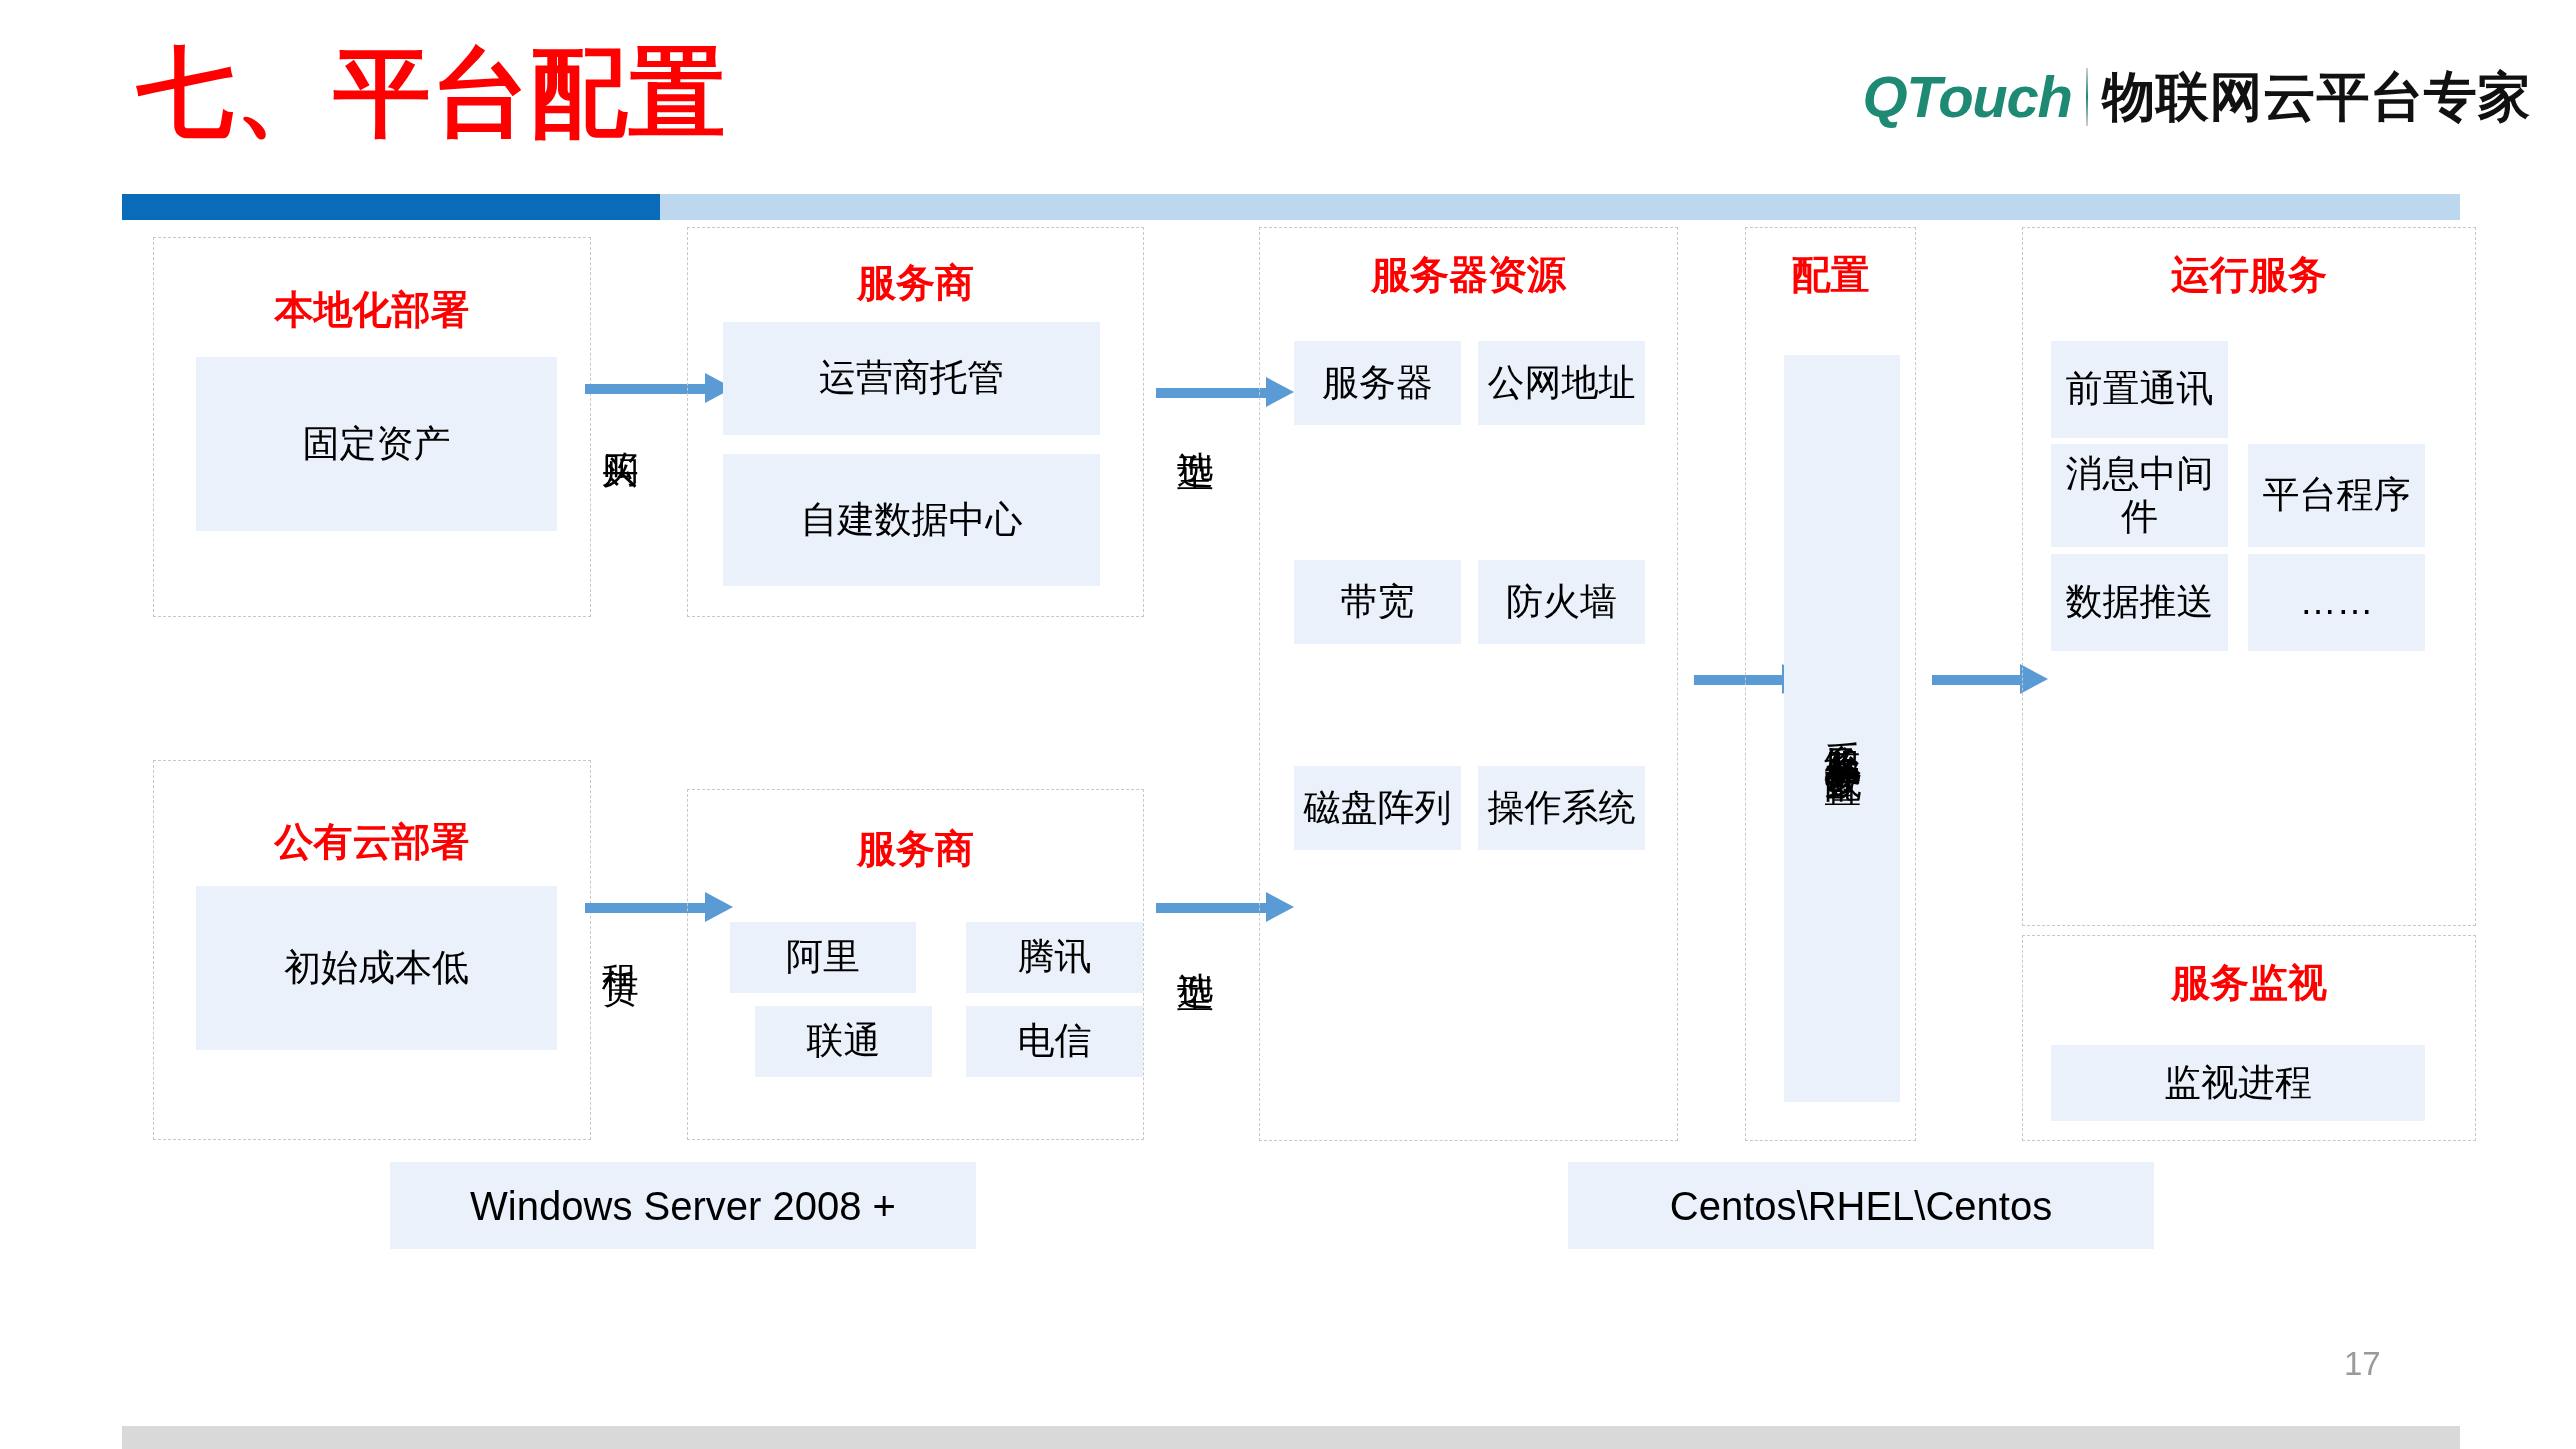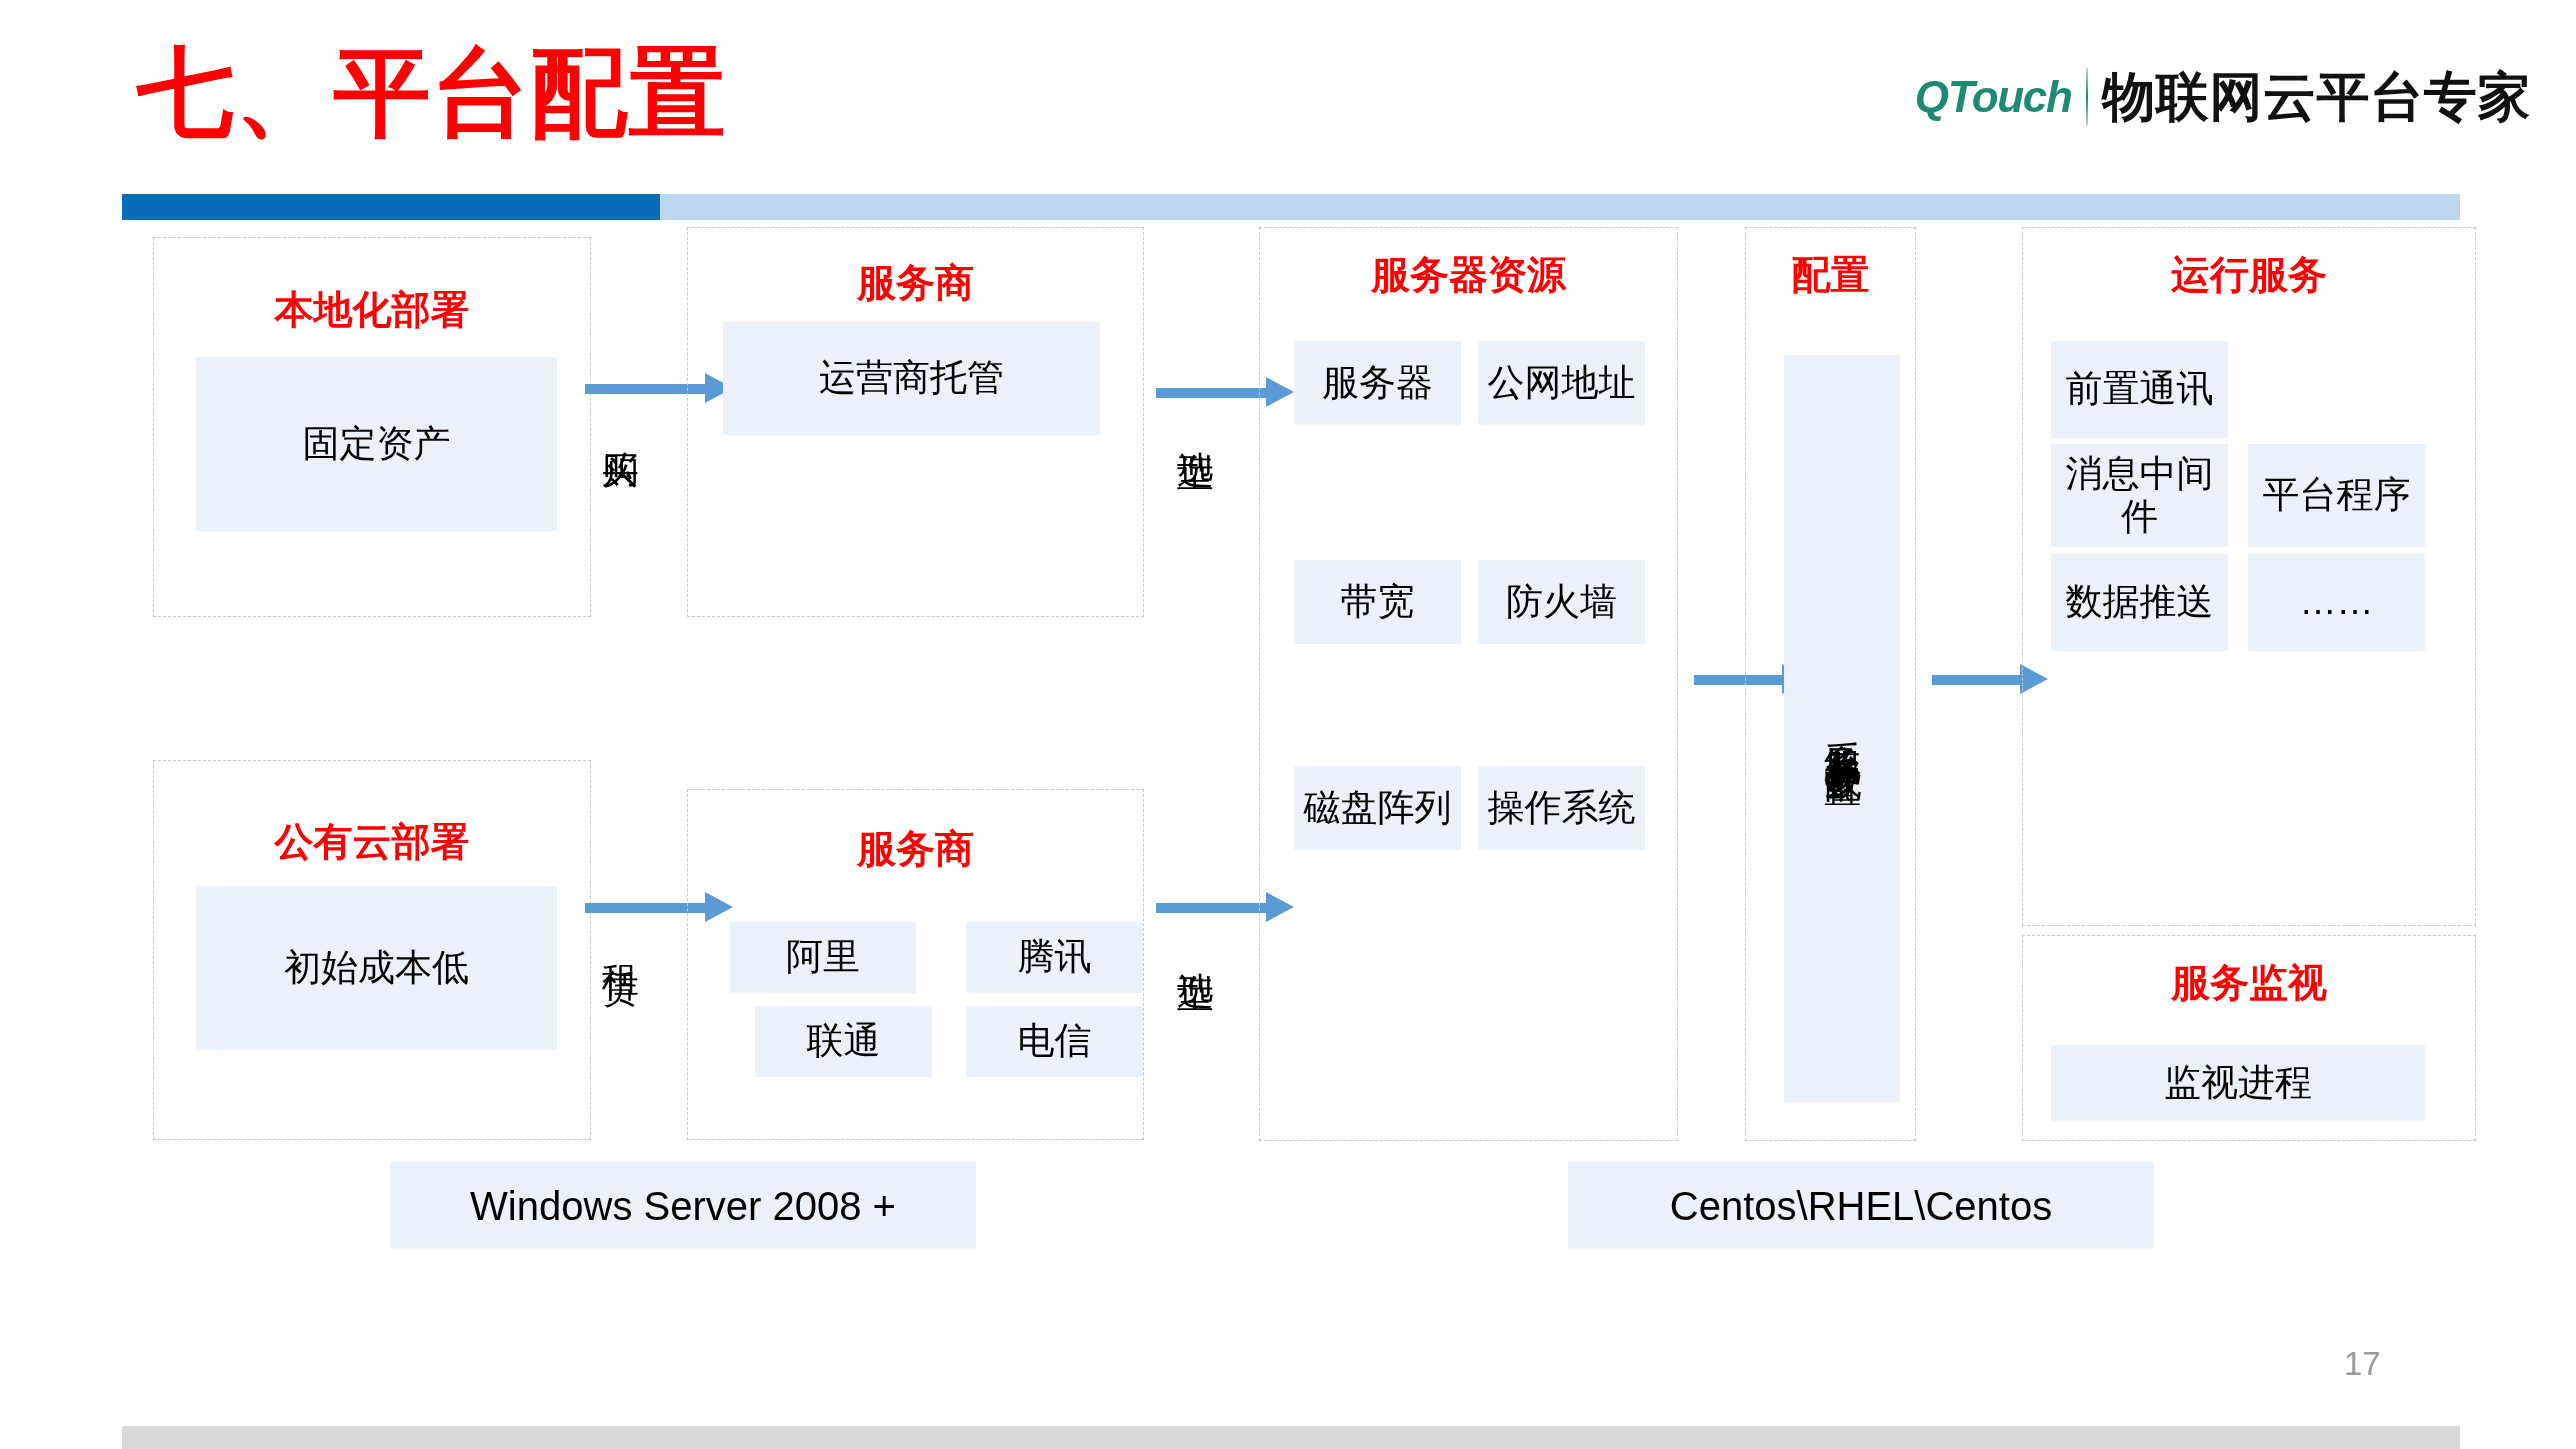--- a/index.html
+++ b/index.html
@@ -14,21 +14,21 @@
   .title{
     position:absolute;left:137px;top:40px;
     font-size:97px;font-weight:bold;color:#ff0000;
     letter-spacing:1.3px;line-height:1.1;white-space:nowrap;
   }
   .logo{
     position:absolute;right:45px;top:61px;
     display:flex;align-items:center;height:71px;
   }
   .logo-mark{
-    font-size:44px;font-weight:bold;font-style:italic;
+    font-size:58px;font-weight:bold;font-style:italic;
     color:#1e8a74;letter-spacing:-1.3px;line-height:1;
   }
   .logo-divider{
     width:2.6px;height:58px;margin:0 14px;
     background:linear-gradient(to bottom,#cfcfcf,#1e8a74,#cfcfcf);
   }
   .logo-slogan{
     font-size:53px;font-weight:bold;color:#111111;
     letter-spacing:0.6px;line-height:1;white-space:nowrap;
   }
@@ -113,20 +113,21 @@
   <div class="arrow" style="left:585px;top:379px;width:148px;">
     <div class="shaft" style="width:122px;"></div>
     <div class="head" style="left:120px;"></div>
   </div>
   <div class="arrow-label" style="left:599px;top:422px;">购买</div>
 
   <div class="grp" style="left:687px;top:227px;width:457px;height:390px;">
     <div class="grp-title" style="top:35px;">服务商</div>
   </div>
   <div class="chip" style="left:723px;top:322px;width:377px;height:113px;">运营商托管</div>
+  <div class="chip" style="left:723px;top:454px;width:377px;height:132px;">自建数据中心</div>
 
   <div class="arrow" style="left:1156px;top:383px;width:138px;">
     <div class="shaft" style="width:113px;"></div>
     <div class="head" style="left:110px;"></div>
   </div>
   <div class="arrow-label" style="left:1174px;top:422px;">选型</div>
 
   <div class="grp" style="left:153px;top:760px;width:438px;height:380px;">
     <div class="grp-title" style="top:61px;">公有云部署</div>
   </div>

